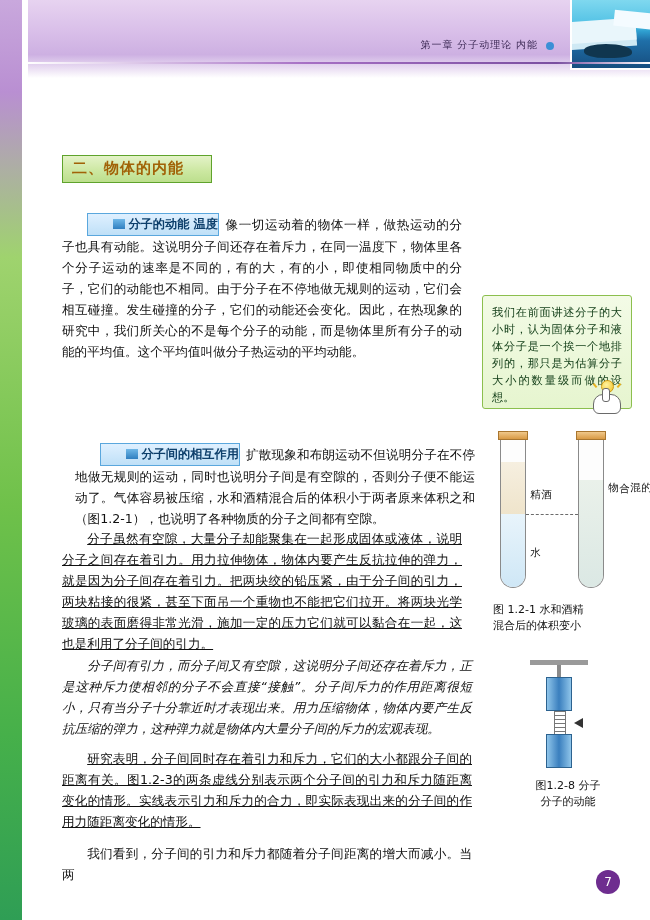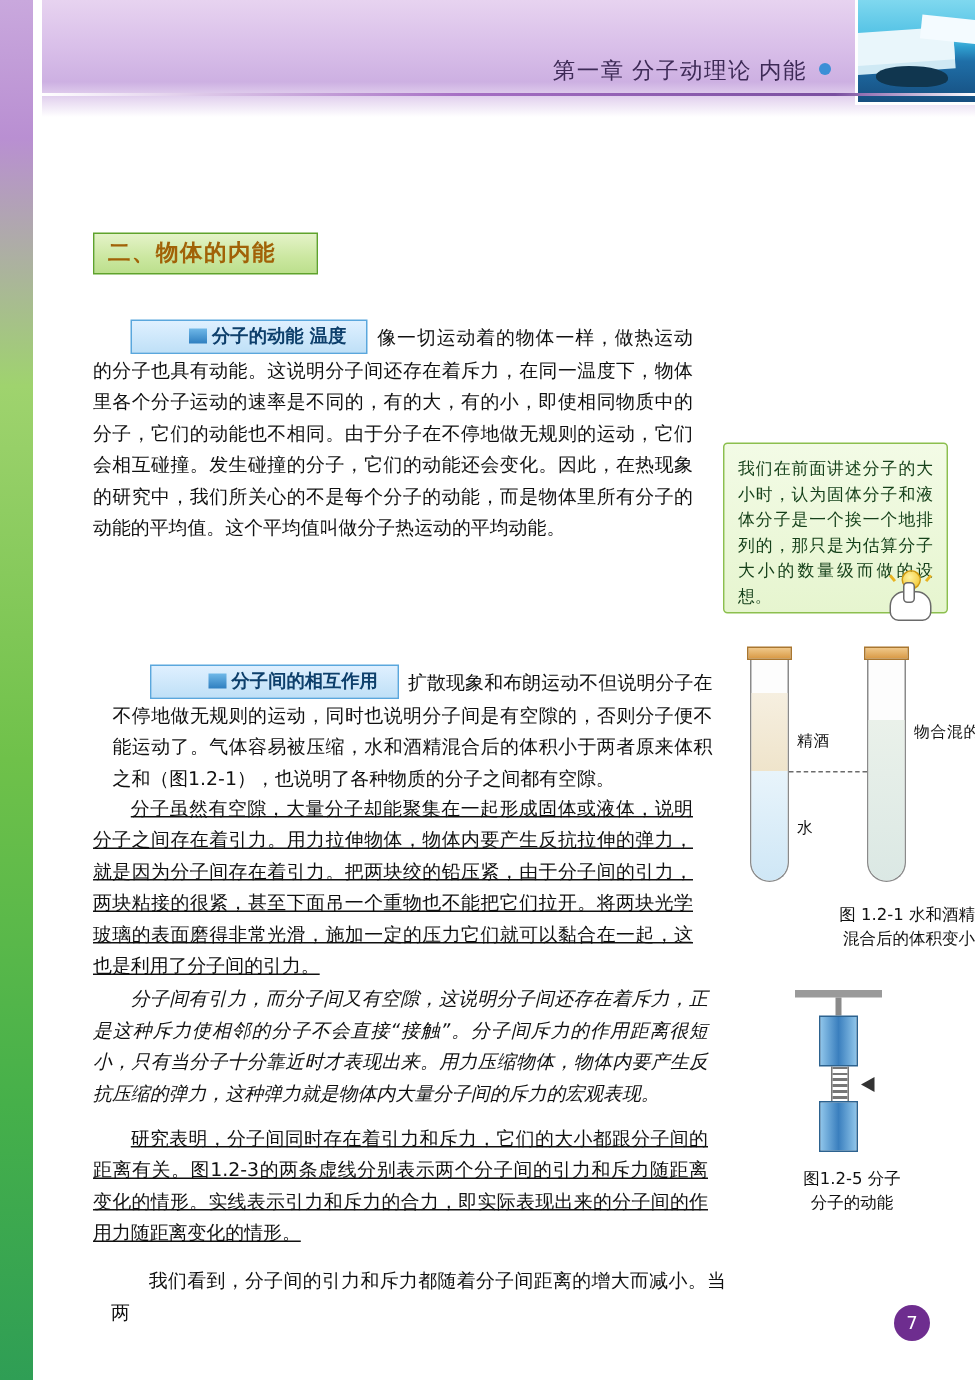--- a/index.html
+++ b/index.html
@@ -45,24 +45,24 @@
   .header-rule {
     position: absolute;
     left: 28px; right: 0; top: 62px;
     height: 2px;
     background: linear-gradient(to right, #ffffff, #a66fc4 45%, #7a4fa0 85%, #ffffff);
   }
   .chapter-title {
     position: absolute;
     right: 112px;
     top: 38px;
-    font-size: 15px;
+    font-size: 10px;
     color: #3d2a56;
     letter-spacing: 1px;
-    font-family: Liberation Serif, serif;
+    font-family: Liberation Sans, sans-serif;
   }
   .chapter-dot {
     position: absolute;
     right: 96px;
     top: 42px;
     width: 8px; height: 8px;
     border-radius: 50%;
     background: #3b8fd6;
   }
   
@@ -136,21 +136,21 @@
   }
   .col p { margin: 0 0 0 0; text-indent: 2em; }
 
   .tag {
     display: inline-block;
     background: linear-gradient(to bottom, #dff0ff, #bfe0f7);
     border: 1px solid #5aa7dd;
     color: #0d3f6b;
     font-weight: bold;
     font-size: 12.2px;
-    padding: 0 13px;
+    padding: 0 0;
     margin-right: 6px;
     vertical-align: 1px;
   }
   .tag-dot {
     display: inline-block;
     width: 12px; height: 10px;
     background: linear-gradient(to bottom, #6fb8e8, #2f7fc0);
     margin-right: 3px;
     vertical-align: -1px;
   }
@@ -277,27 +277,27 @@
     writing-mode: vertical-rl;
     text-orientation: upright;
     letter-spacing: 1px;
     line-height: 11px;
   }
   .lbl-alcohol { left: 38px; top: 40px; }
   .lbl-water  { left: 38px; top: 98px; }
   .lbl-mix    { left: 116px; top: 34px; }
   .fig1-cap {
     position: absolute;
-    left: 16px;
+    left: 1px;
     top: 162px;
     width: 142px;
     font-size: 11px;
     line-height: 16px;
     color: #111;
-    text-align: right;
+    text-align: left;
   }
 
   
   .fig2 {
     position: absolute;
     left: 508px;
     top: 660px;
     width: 120px;
   }
   .fig2 .ceil {
@@ -404,21 +404,21 @@
   </div>
 
   <div class="col" style="top:655px; width:410px;font-style:italic;">
     <p>分子间有引力，而分子间又有空隙，这说明分子间还存在着斥力，正是这种斥力使相邻的分子不会直接“接触”。分子间斥力的作用距离很短小，只有当分子十分靠近时才表现出来。用力压缩物体，物体内要产生反抗压缩的弹力，这种弹力就是物体内大量分子间的斥力的宏观表现。</p>
   </div>
 
   <div class="col" style="top:748px; width:410px;text-decoration:underline;">
     <p>研究表明，分子间同时存在着引力和斥力，它们的大小都跟分子间的距离有关。图1.2-3的两条虚线分别表示两个分子间的引力和斥力随距离变化的情形。实线表示引力和斥力的合力，即实际表现出来的分子间的作用力随距离变化的情形。</p>
   </div>
 
-  <div class="col" style="top:843px; width:410px;margin-left:12px;">
+  <div class="col" style="top:843px; width:410px;">
     <p>我们看到，分子间的引力和斥力都随着分子间距离的增大而减小。当两</p>
   </div>
 
   <div class="notebox">
     <div class="ntext">我们在前面讲述分子的大小时，认为固体分子和液体分子是一个挨一个地排列的，那只是为估算分子大小的数量级而做的设想。</div>
     <div class="hand">
       <div class="bulb"></div>
       <div class="ray" style="left:5px; top:3px; transform:rotate(-40deg);"></div>
       <div class="ray" style="left:29px; top:3px; transform:rotate(40deg);"></div>
       <div class="palm"></div>
@@ -447,20 +447,20 @@
   </div>
 
   <div class="fig2">
     <div class="ceil"></div>
     <div class="hook"></div>
     <div class="block b1"></div>
     <div class="spring"></div>
     <div class="block b2"></div>
     <div class="pointer"></div>
     <div class="fig2-cap">
-      <div>图1.2-5   分子</div>
+      <div>图1.2-8   分子</div>
       <div>分子的动能</div>
     </div>
   </div>
 
   <div class="pagenum">7</div>
 
 </div>
 
 </body></html>

